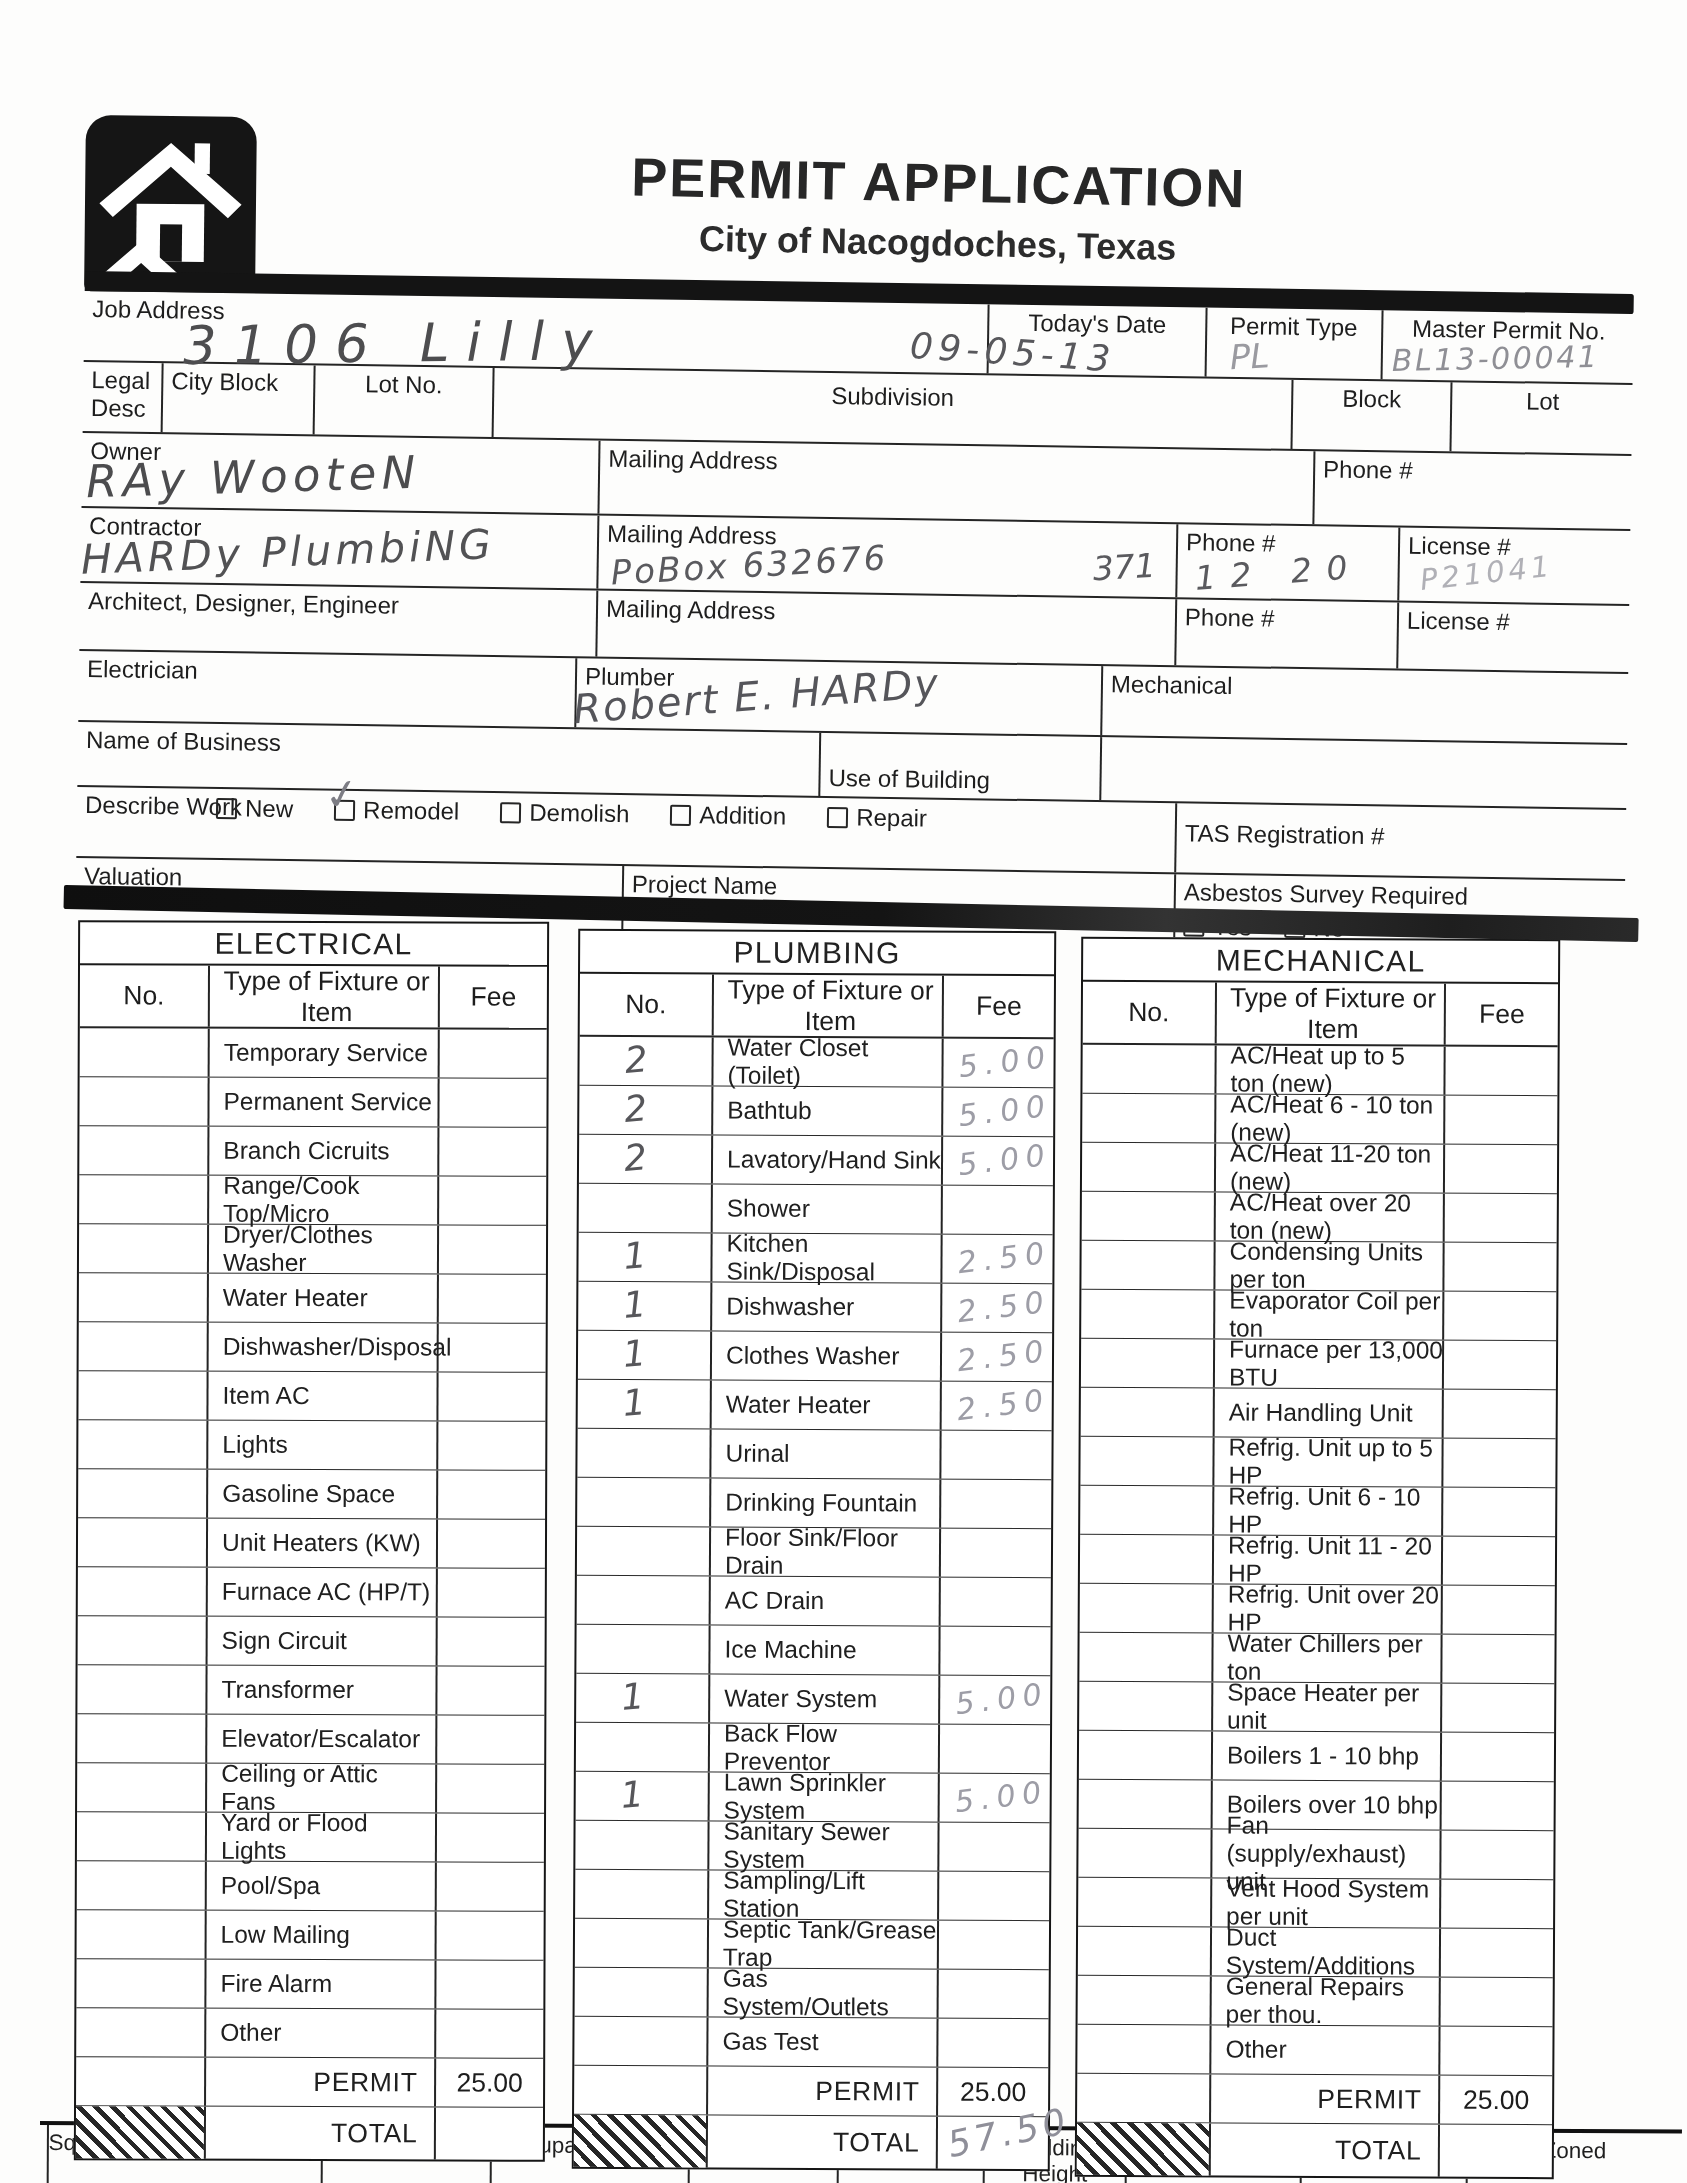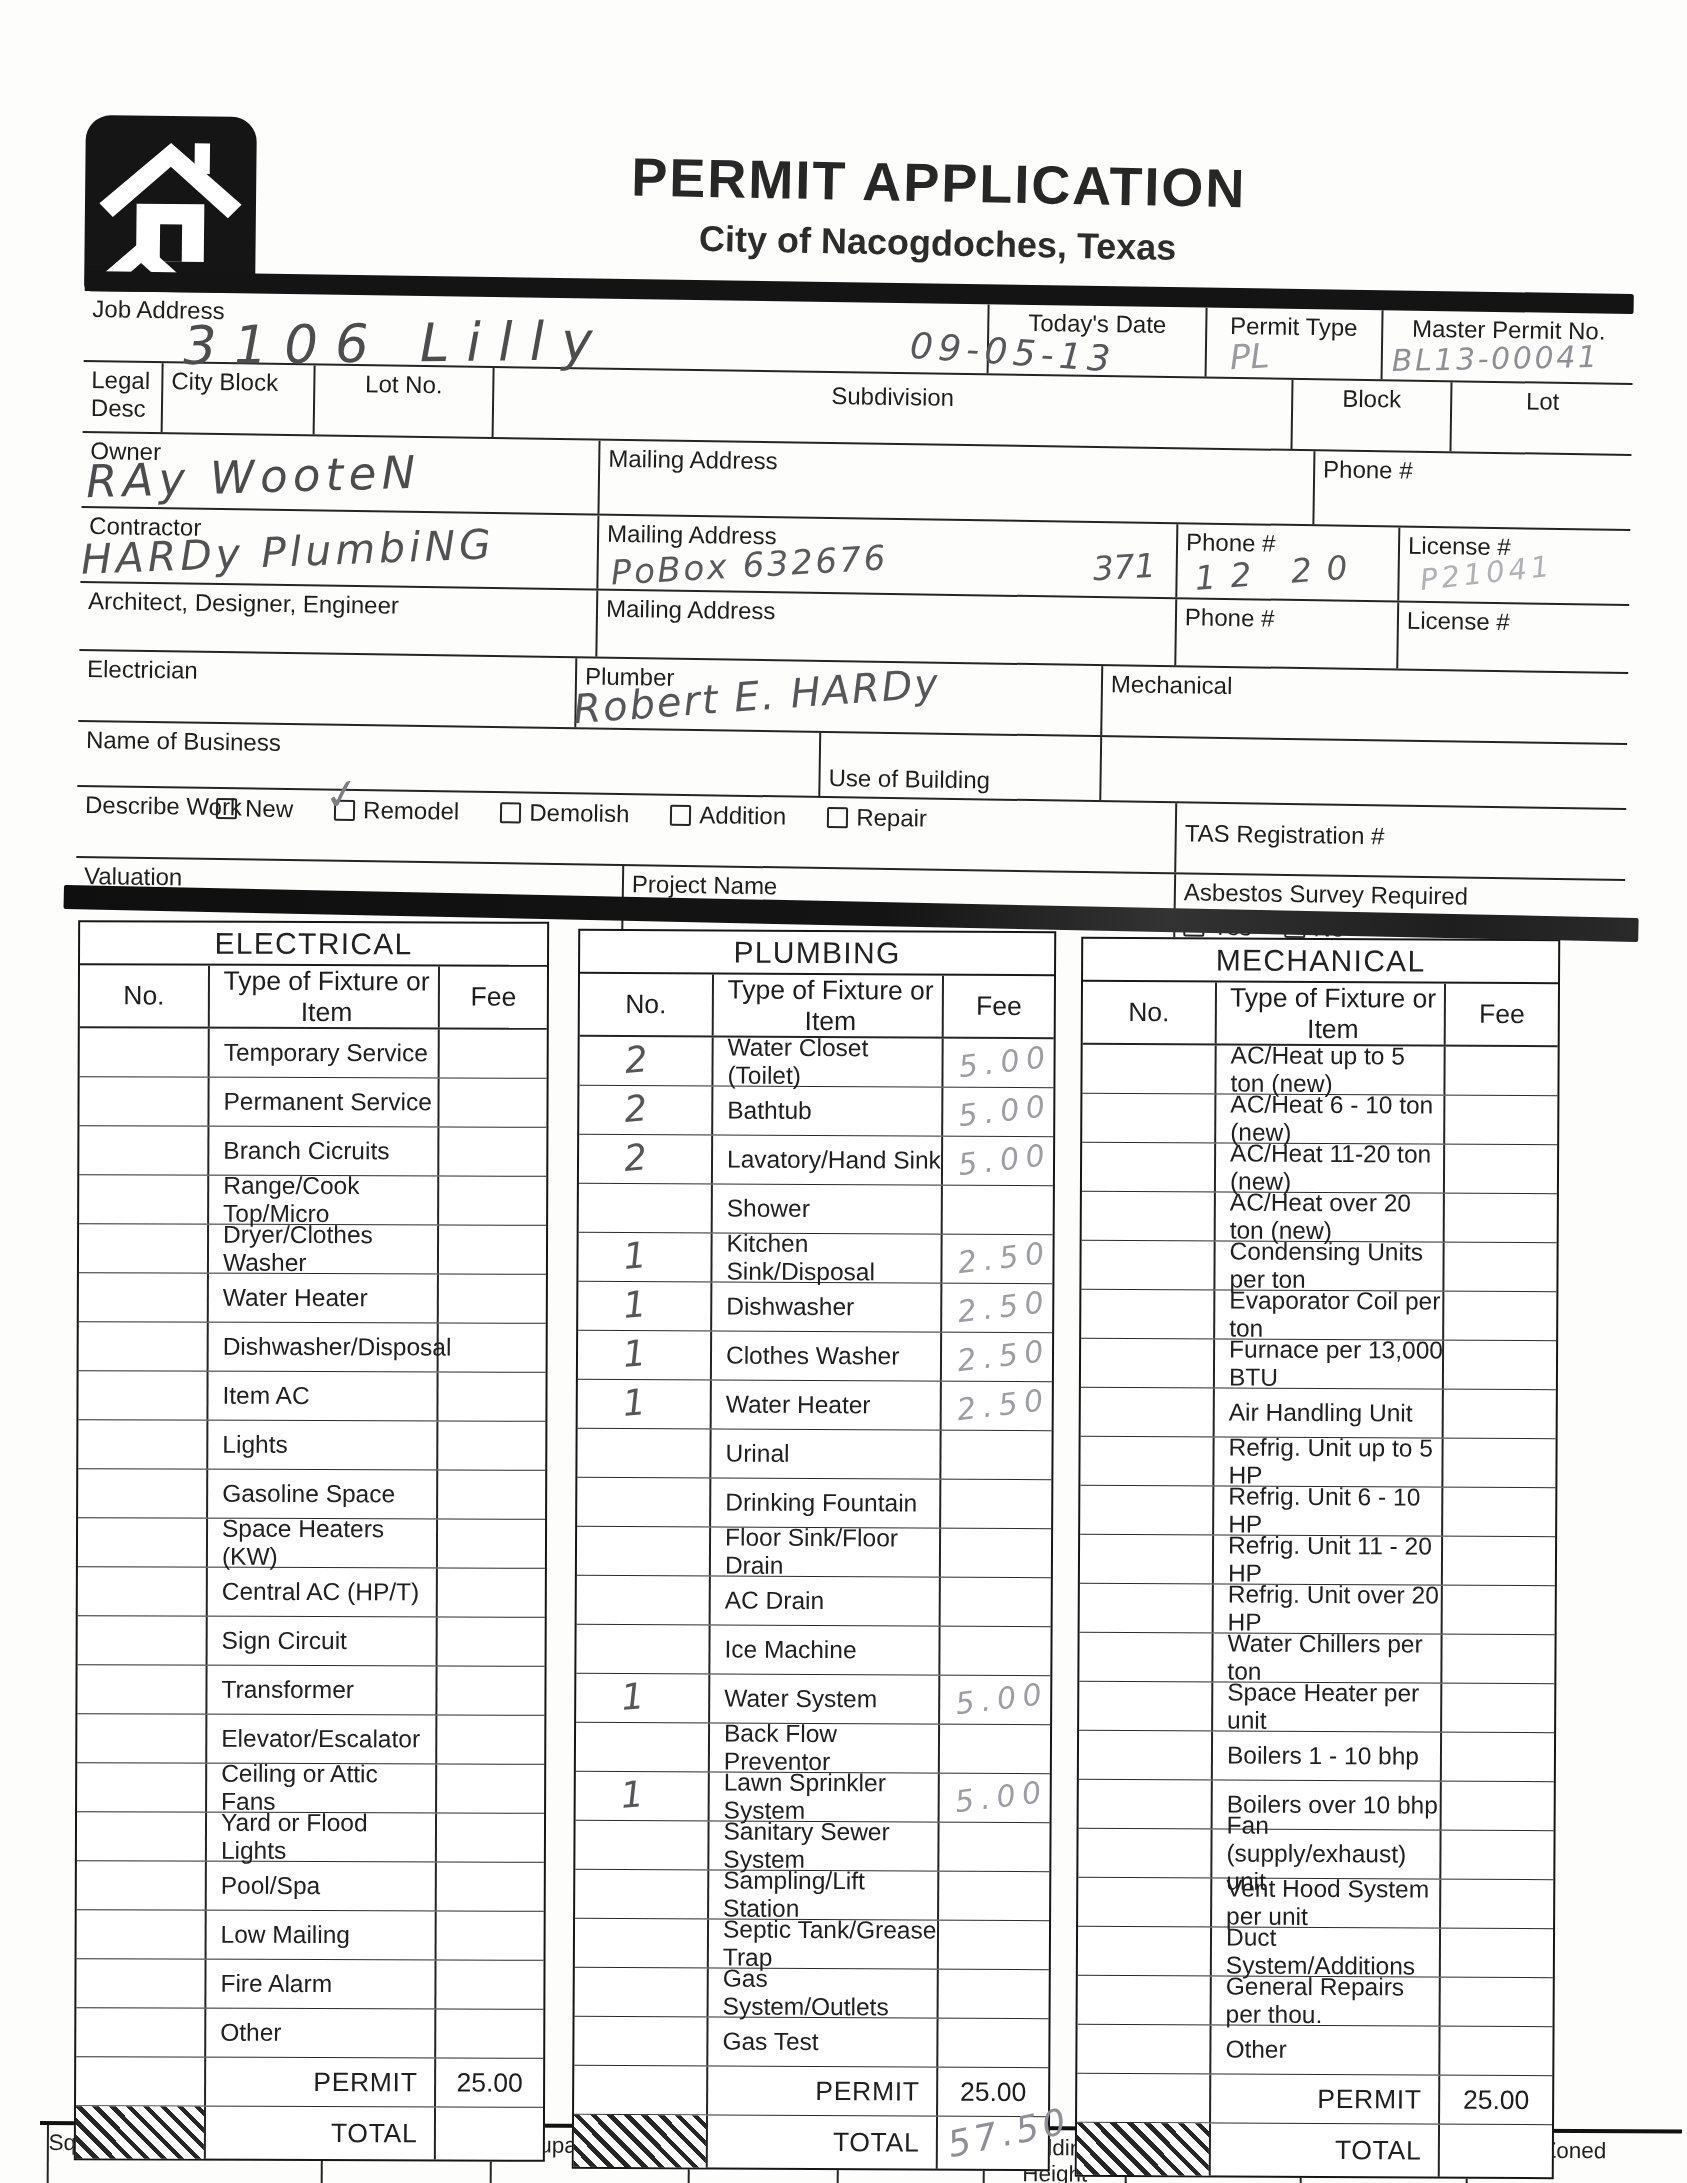--- a/index.html
+++ b/index.html
@@ -325,26 +325,26 @@
           <div class="c-item">Lights</div>
           <div class="c-fee"></div>
         </div>
         <div class="trow">
           <div class="c-no"></div>
           <div class="c-item">Gasoline Space</div>
           <div class="c-fee"></div>
         </div>
         <div class="trow">
           <div class="c-no"></div>
-          <div class="c-item">Space Heaters (KW)</div>
-          <div class="c-fee"></div>
-        </div>
-        <div class="trow">
-          <div class="c-no"></div>
-          <div class="c-item">Central AC (HP/T)</div>
+          <div class="c-item">Unit Heaters (KW)</div>
+          <div class="c-fee"></div>
+        </div>
+        <div class="trow">
+          <div class="c-no"></div>
+          <div class="c-item">Furnace AC (HP/T)</div>
           <div class="c-fee"></div>
         </div>
         <div class="trow">
           <div class="c-no"></div>
           <div class="c-item">Sign Circuit</div>
           <div class="c-fee"></div>
         </div>
         <div class="trow">
           <div class="c-no"></div>
           <div class="c-item">Transformer</div>

